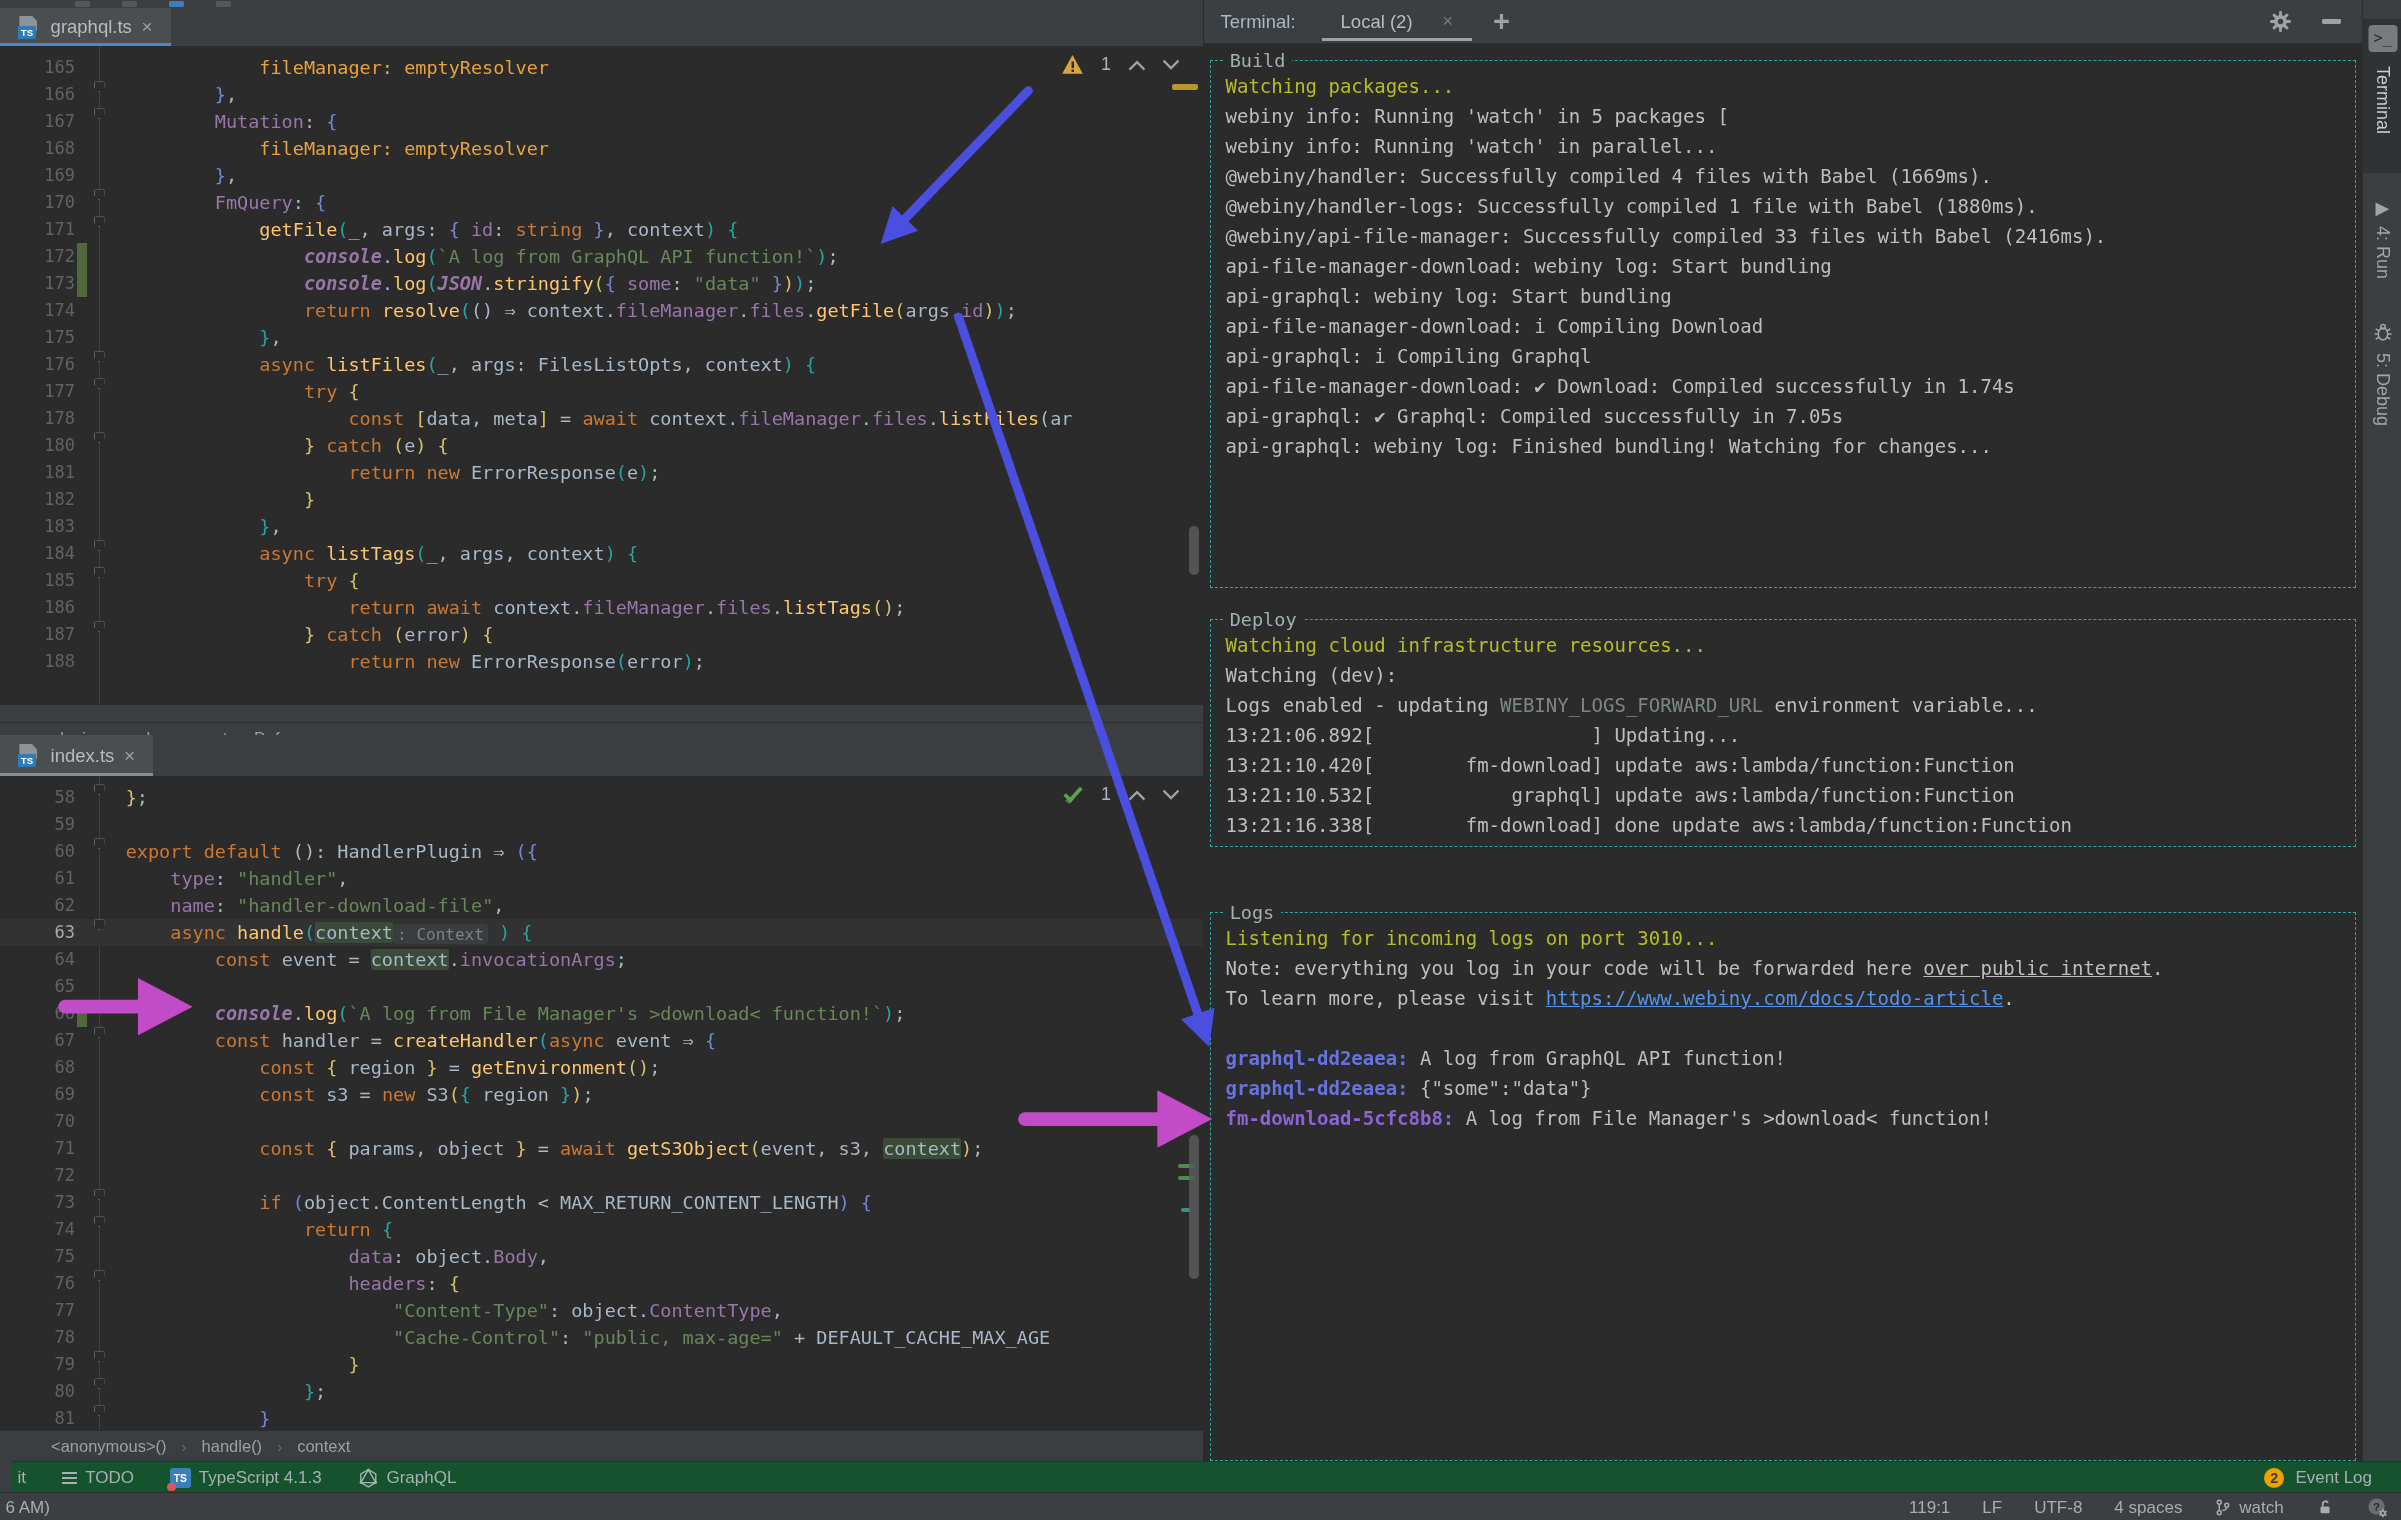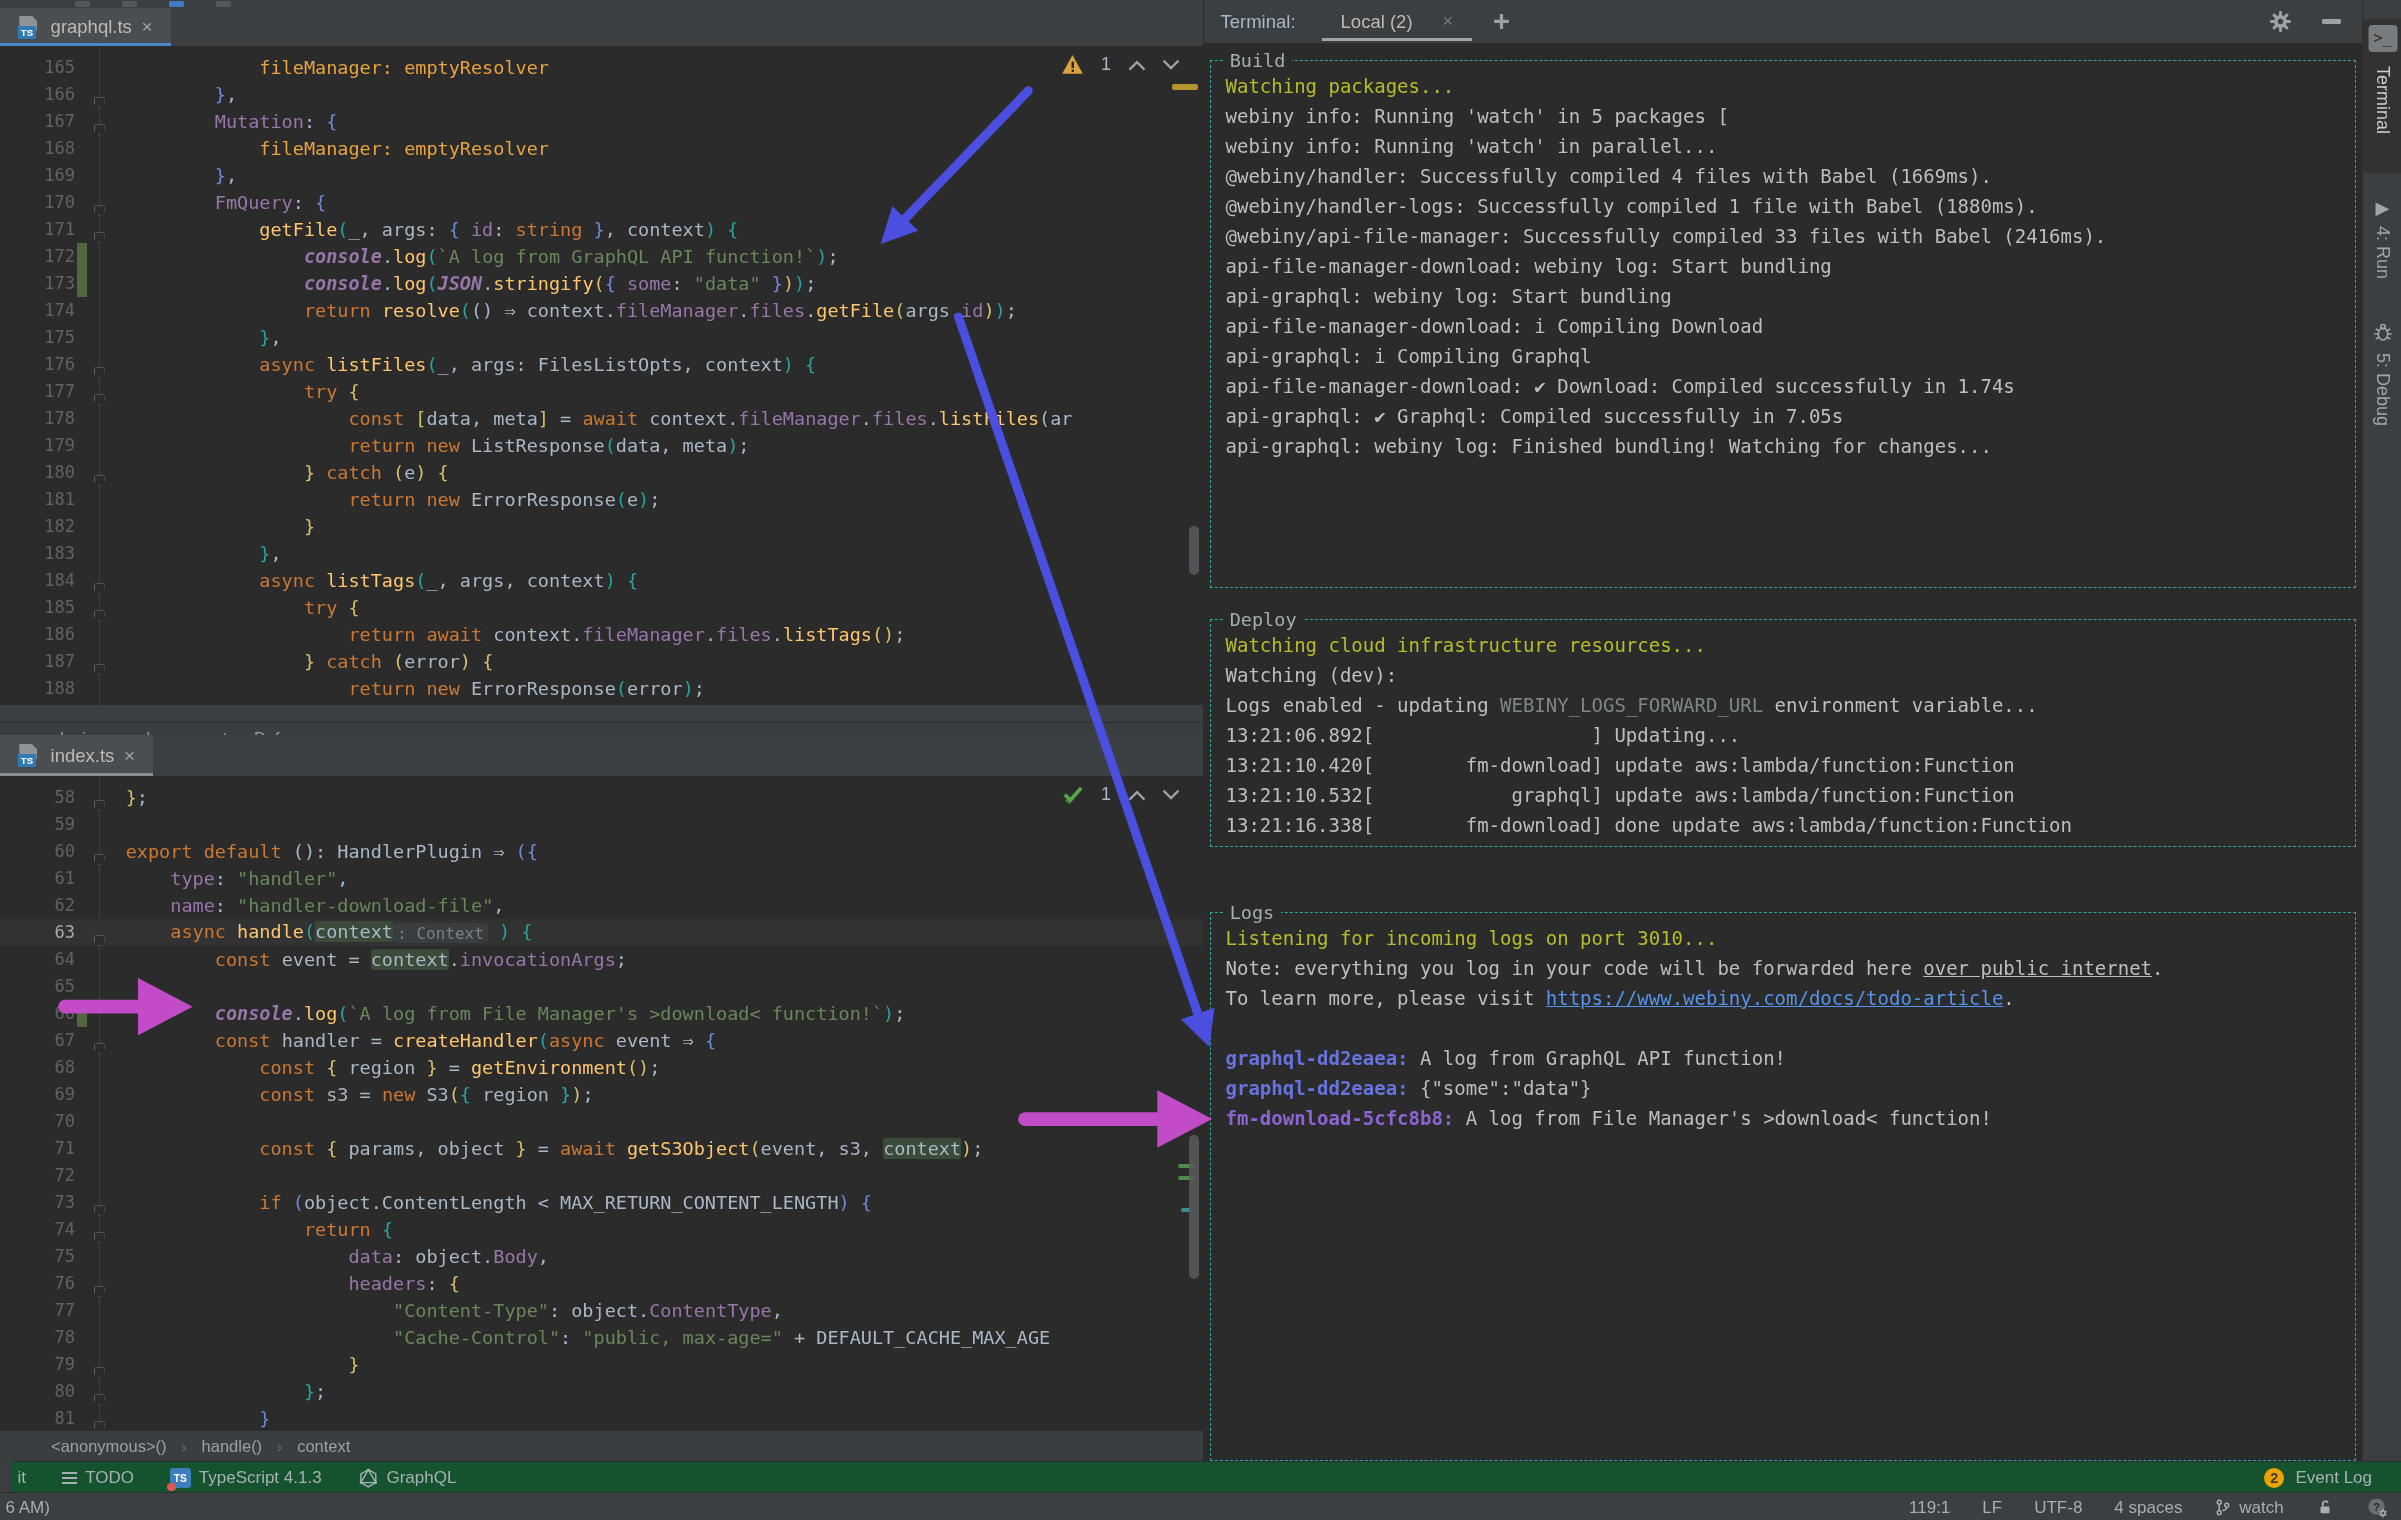--- a/index.html
+++ b/index.html
@@ -27,21 +27,21 @@
   .fi-page{position:absolute;left:1.4px;top:0;width:18px;height:15px;background:#8f9395;
            clip-path:polygon(0 0,70% 0,100% 38%,100% 100%,0 100%);}
   .fi-ts{position:absolute;left:0;bottom:0;width:18px;height:13px;background:#2f7bb5;color:#fff;
          font-size:9.6px;font-weight:bold;display:flex;align-items:center;justify-content:center;}
 
   .editor{position:absolute;left:0;width:1203px;background:#2B2B2B;overflow:hidden;}
   #ed1{top:46px;height:659px;}
   #ed2{top:776px;height:654px;}
   .ed-lines{position:relative;padding-top:8.2px;}
   .fold-line{position:absolute;left:99px;top:0;bottom:0;width:0.7px;background:#3d4042;}
-  .edrow{display:flex;height:var(--lh);align-items:flex-end;position:relative;}
+  .edrow{display:flex;height:var(--lh);align-items:flex-start;position:relative;}
   .edrow.cur{background:#323232;}
   .ln{width:75px;flex:0 0 75px;text-align:right;color:#606366;
       font:17px/var(--lh) "DejaVu Sans Mono","DejaVu Sans",monospace;}
   .edrow.cur .ln{color:#a8aaac;}
   .foldcol{width:48px;flex:0 0 48px;display:flex;justify-content:center;align-items:center;z-index:2;}
   .foldmark{width:9px;height:9px;border:1.4px solid #5e6265;background:#2B2B2B;border-radius:1.4px;
             clip-path:polygon(0 0,100% 0,100% 58%,50% 100%,0 58%);}
   pre.code{margin:0;padding-left:2.7px;white-space:pre;color:#A9B7C6;
            font:18.5px/var(--lh) "DejaVu Sans Mono","DejaVu Sans",monospace;}
   .t-k{color:#CC7832;} .t-f{color:#FFC66D;} .t-m{color:#9876AA;} .t-s{color:#6A8759;}
@@ -222,25 +222,20 @@
           <div class="ln">177</div>
           <div class="foldcol">
             <div class="foldmark"></div>
           </div>
           <pre class="code"><span>                </span><span class="t-k">try </span><span class="t-by">{</span></pre>
         </div>
         <div class="edrow">
           <div class="ln">178</div>
           <div class="foldcol"></div>
           <pre class="code"><span>                    </span><span class="t-k">const </span><span class="t-by">[</span><span>data, meta</span><span class="t-by">]</span><span> = </span><span class="t-k">await </span><span>context.</span><span class="t-m">fileManager</span><span>.</span><span class="t-m">files</span><span>.</span><span class="t-f">listFiles</span><span>(ar</span></pre>
-        </div>
-        <div class="edrow">
-          <div class="ln">179</div>
-          <div class="foldcol"></div>
-          <pre class="code"><span>                    </span><span class="t-k">return </span><span class="t-k">new </span><span>ListResponse</span><span class="t-bt">(</span><span>data, meta</span><span class="t-bt">)</span><span>;</span></pre>
         </div>
         <div class="edrow">
           <div class="ln">180</div>
           <div class="foldcol">
             <div class="foldmark"></div>
           </div>
           <pre class="code"><span>                </span><span class="t-by">} </span><span class="t-k">catch </span><span class="t-by">(</span><span>e</span><span class="t-by">) </span><span class="t-by">{</span></pre>
         </div>
         <div class="edrow">
           <div class="ln">181</div>

